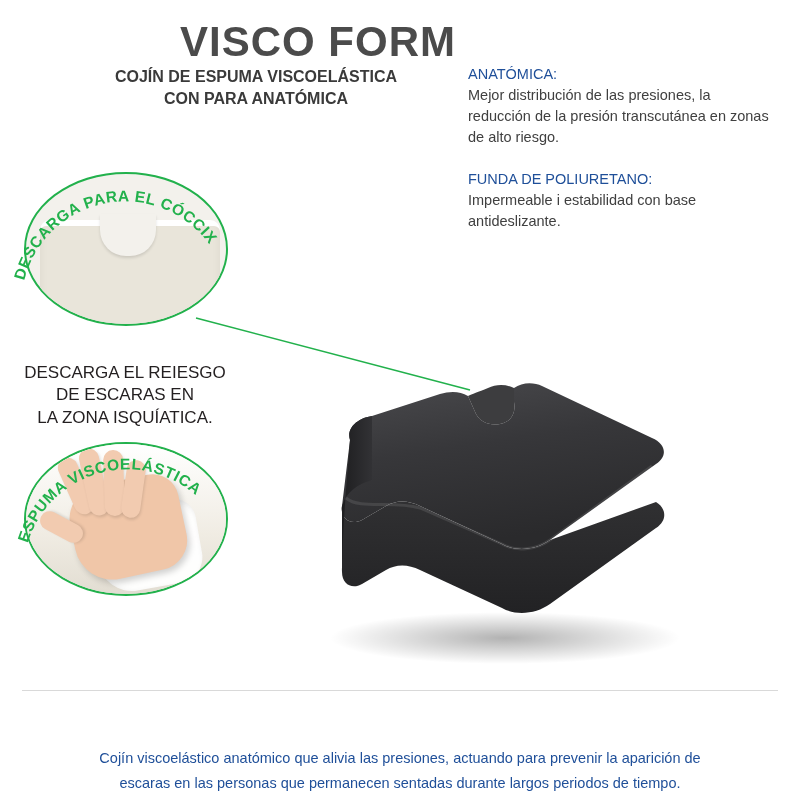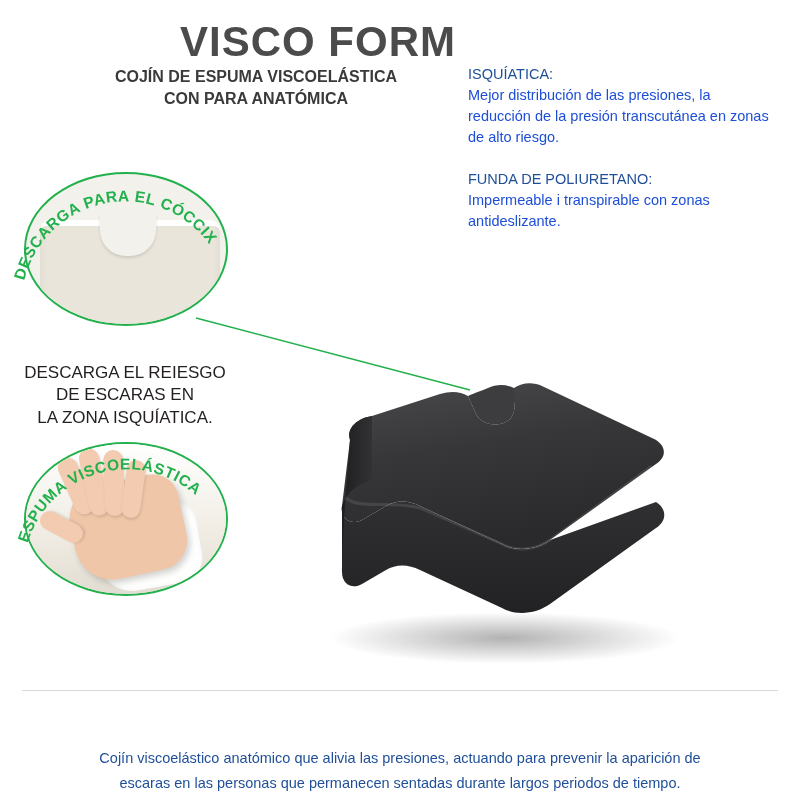--- a/index.html
+++ b/index.html
@@ -51,21 +51,21 @@
     margin-bottom: 21px;
   }
   .feature-head {
     font-size: 14.5px;
     color: #1f4f99;
     font-weight: normal;
     line-height: 1.45;
   }
   .feature-body {
     font-size: 14.5px;
-    color: #1d4ed8;
+    color: #404040;
     line-height: 1.45;
   }
 
   
   .badge {
     position: absolute;
     border-radius: 50%;
     border: 2px solid #22b14c;
     overflow: hidden;
     background: #f3f1ec;
@@ -221,26 +221,26 @@
 <body>
 
 <div class="title">VISCO FORM</div>
 <div class="subtitle">
   <div>COJÍN DE ESPUMA VISCOELÁSTICA</div>
   <div>CON PARA ANATÓMICA</div>
 </div>
 
 <div class="features">
   <div class="feature">
-    <div class="feature-head">ISQUÍATICA:</div>
+    <div class="feature-head">ANATÓMICA:</div>
     <div class="feature-body">Mejor distribución de las presiones, la reducción de la presión transcutánea en zonas de alto riesgo.</div>
   </div>
   <div class="feature">
     <div class="feature-head">FUNDA DE POLIURETANO:</div>
-    <div class="feature-body">Impermeable i transpirable con zonas antideslizante.</div>
+    <div class="feature-body">Impermeable i estabilidad con base antideslizante.</div>
   </div>
 </div>
 
 <svg class="connector">
   <line x1="196" y1="318" x2="470" y2="390" stroke="#22b14c" stroke-width="1.6"></line>
 </svg>
 
 <div class="badge" id="badge-coccyx">
   <div class="foam-top"></div>
   <div class="foam-block"></div>

